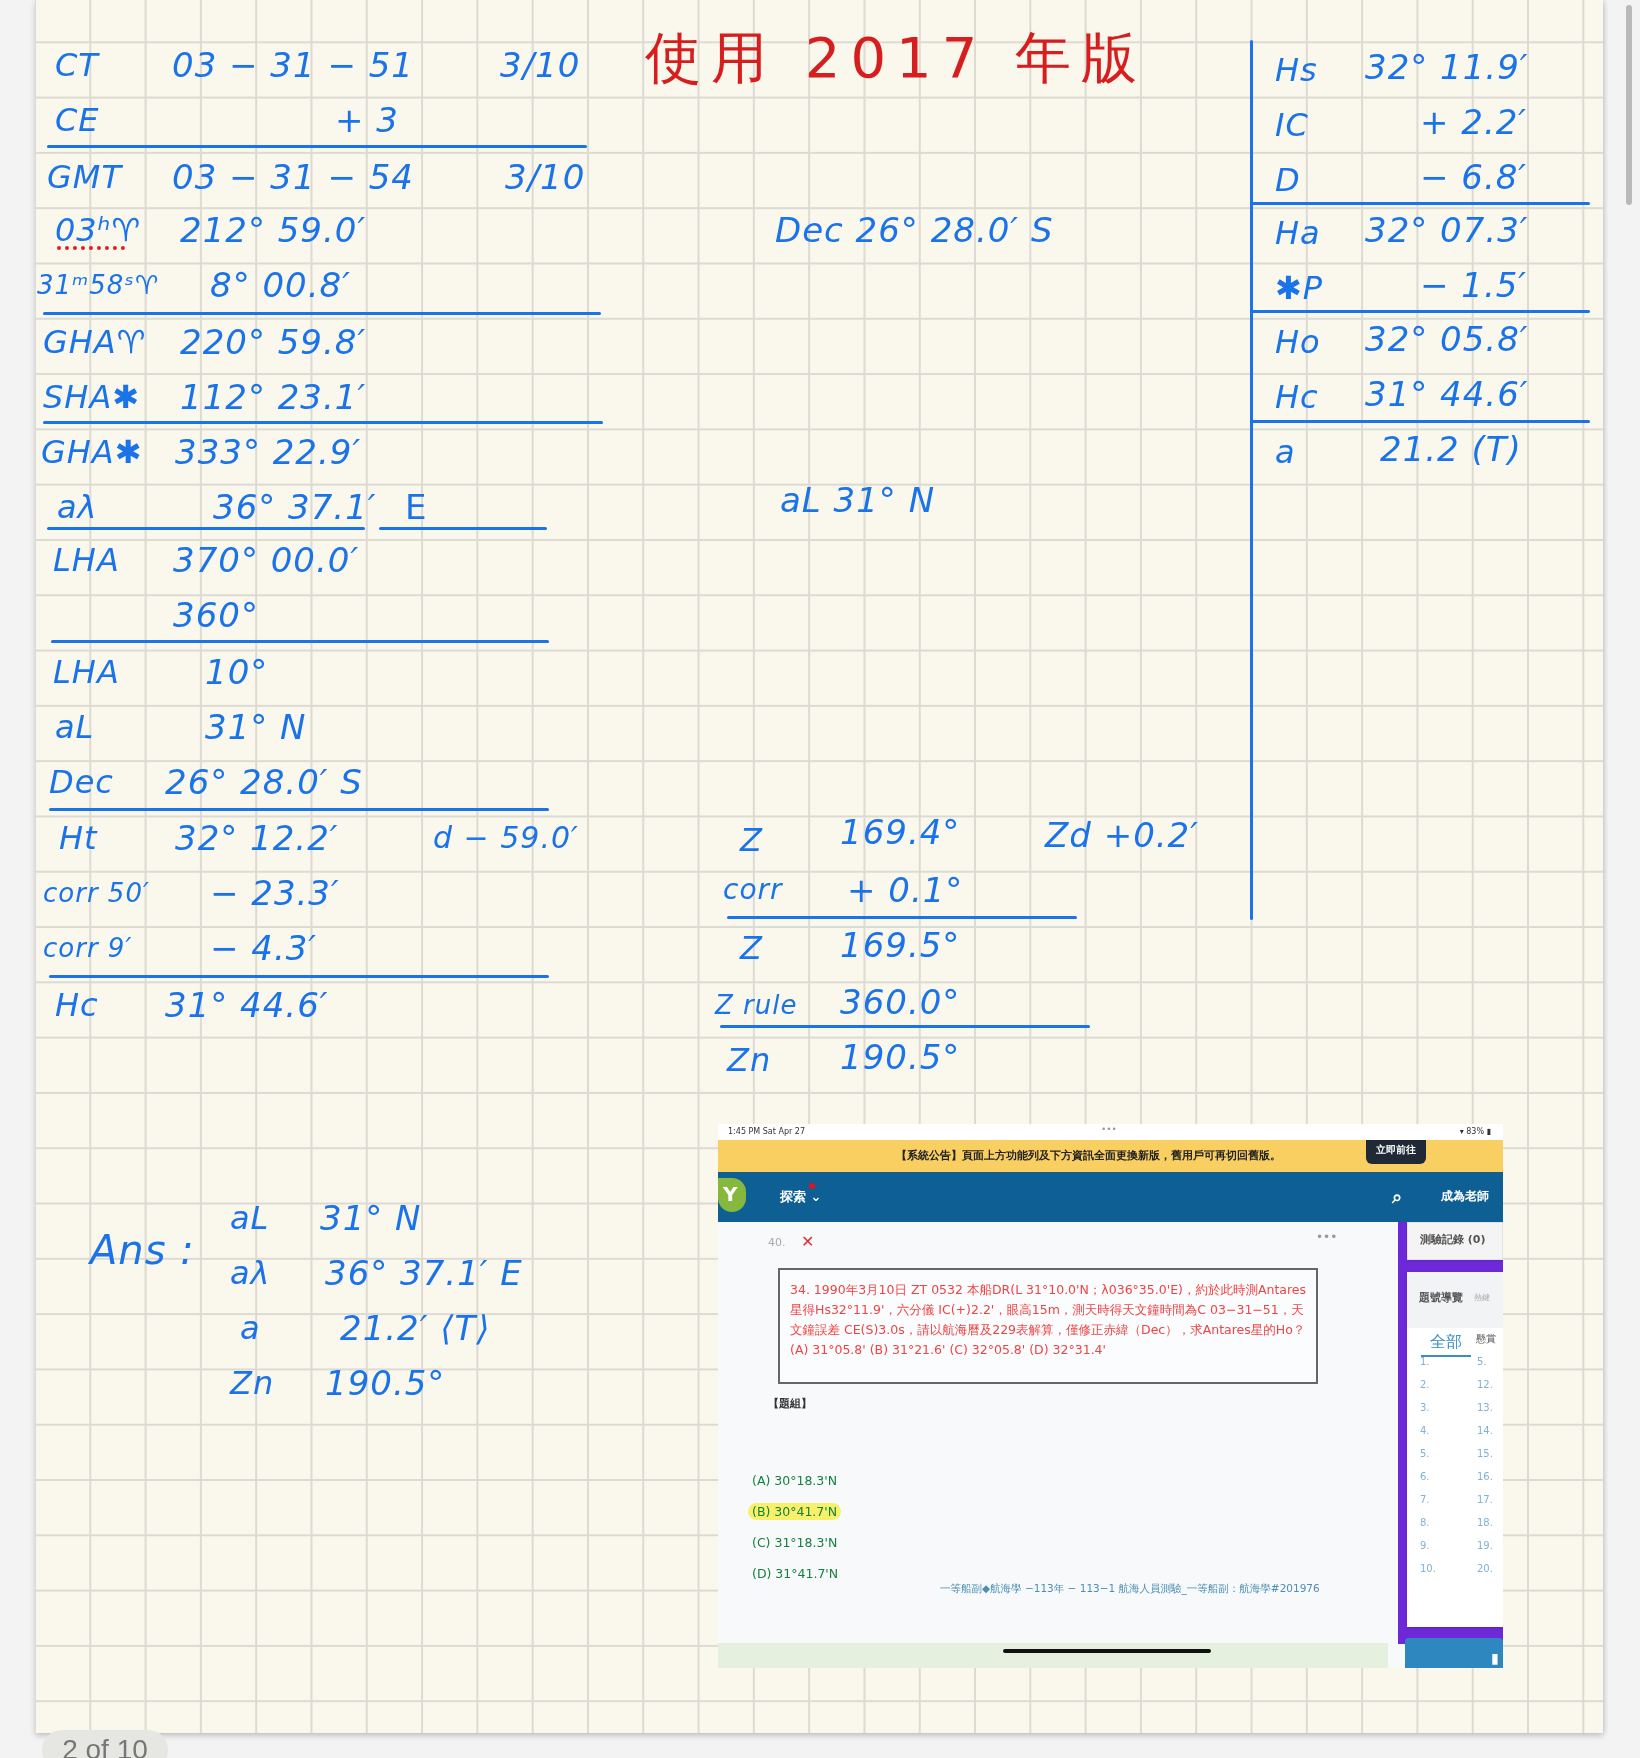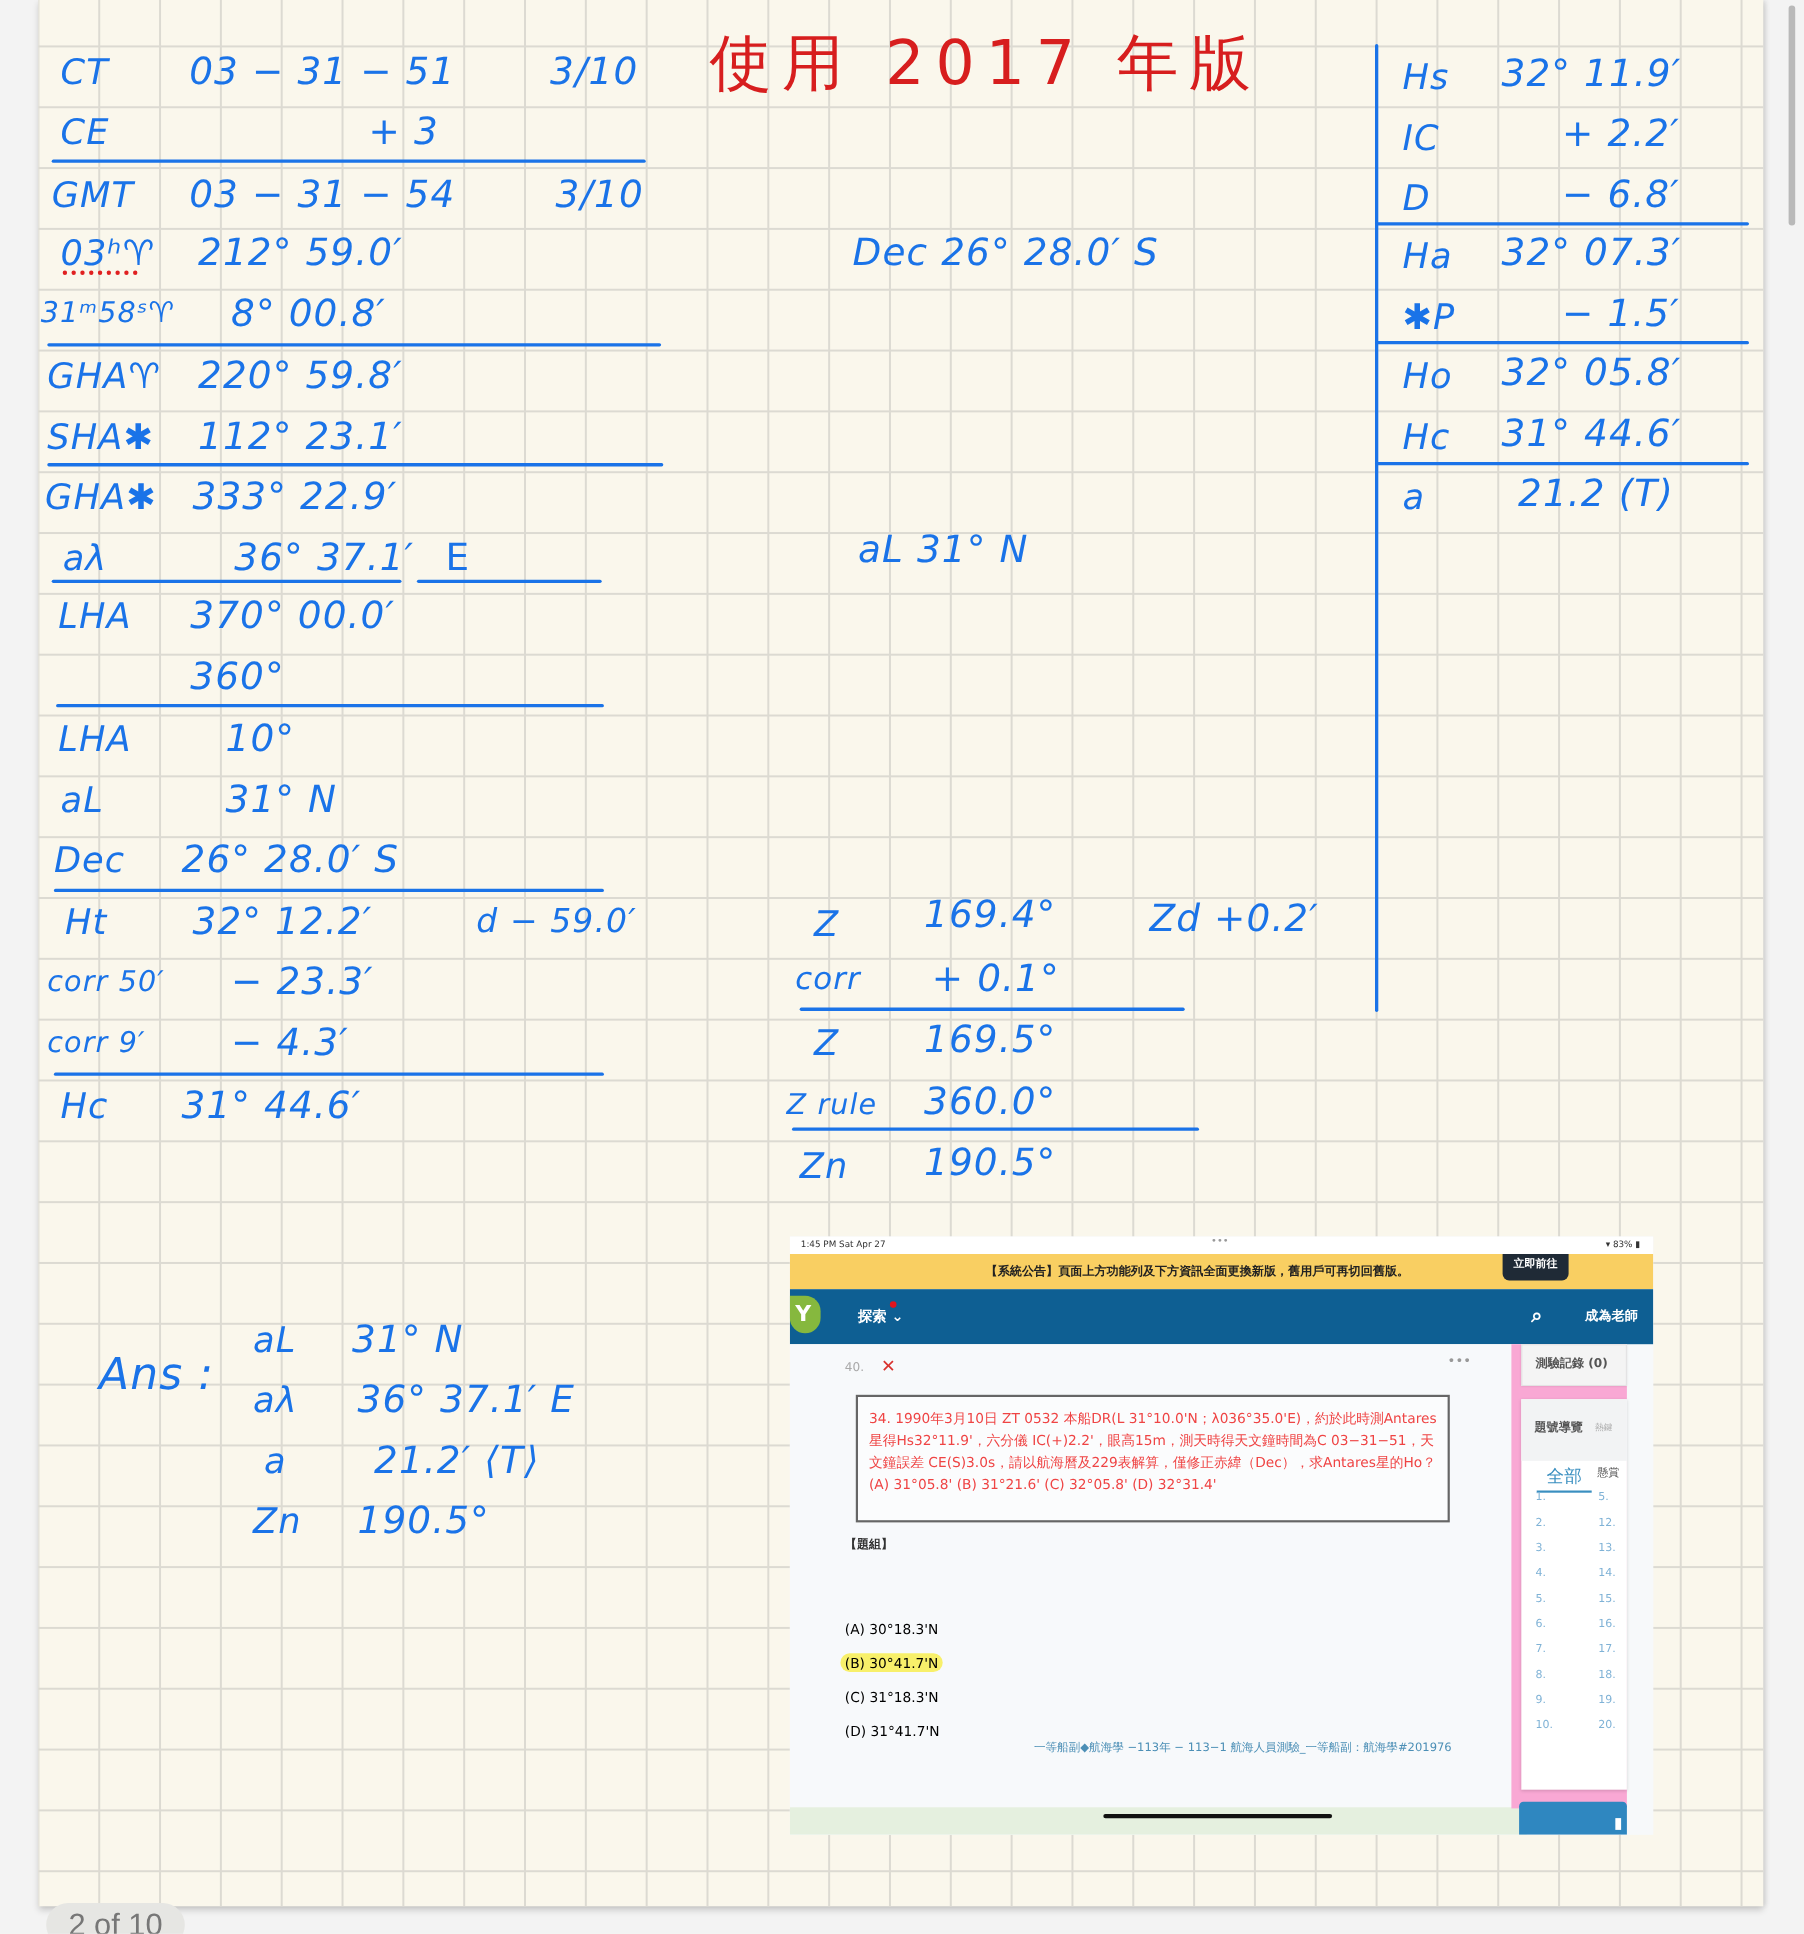--- a/index.html
+++ b/index.html
@@ -56,26 +56,26 @@
   #shot .nav .reddot { position:absolute; left:91px; top:11px; width:6px; height:6px; background:#e0141e; border-radius:50%; }
   #shot .nav .search { position:absolute; left:674px; top:14px; color:#fff; font-size:18px; font-weight:bold; }
   #shot .nav .teacher { position:absolute; left:723px; top:16px; color:#fff; font-size:12px; font-weight:bold; }
   #shot .main { position:absolute; left:0; top:98px; width:670px; height:446px; background:#f7f9fb; }
   #shot .qnum { position:absolute; left:50px; top:14px; color:#aaa; font-size:11px; }
   #shot .qx { position:absolute; left:83px; top:10px; color:#d9322e; font-size:16px; }
   #shot .qmore { position:absolute; left:598px; top:8px; color:#999; font-size:12px; }
   #shot .qbox { position:absolute; left:60px; top:46px; width:540px; height:116px; border:2px solid #666; background:#fbfcfd; padding:10px 10px; box-sizing:border-box; font-size:12.5px; line-height:20px; color:#ef4444; }
   #shot .group { position:absolute; left:50px; top:174px; font-size:11px; font-weight:bold; color:#333; }
   #shot .q40 { position:absolute; left:50px; top:190px; width:560px; font-size:12.5px; line-height:20px; color:#444; }
-  #shot .opt { position:absolute; left:50px; font-size:12.5px; color:#000000; padding:1px 4px; margin-left:-4px; }
+  #shot .opt { position:absolute; left:34px; font-size:12.5px; color:#15803d; padding:1px 4px; margin-left:-4px; }
   #shot .opt.hl { background:#f8f06a; border-radius:9px; }
   #shot .source { position:absolute; left:222px; top:360px; font-size:10.5px; color:#4c8fb6; }
   #shot .footer-green { position:absolute; left:0; top:421px; width:670px; height:25px; background:#e5f0df; }
   #shot .home-ind { position:absolute; left:285px; top:427px; width:208px; height:4px; background:#111; border-radius:2px; }
-  #shot .side { position:absolute; left:656px; top:98px; width:105px; height:422px; background:#f9a8d4; }
+  #shot .side { position:absolute; left:680px; top:98px; width:105px; height:422px; background:#6d28d9; }
   #shot .rec { position:absolute; left:9px; top:0px; width:96px; height:38px; background:#f4f4f4; border:1px solid #e3e3e3; box-shadow:0 1px 2px rgba(0,0,0,0.1); font-size:11px; font-weight:bold; color:#555; line-height:34px; padding-left:12px; box-sizing:border-box; }
   #shot .navpanel { position:absolute; left:9px; top:50px; width:96px; height:355px; background:#fff; box-shadow:0 1px 3px rgba(0,0,0,0.15); }
   #shot .navhead { position:absolute; left:0; top:0; width:96px; height:56px; background:#f2f3f4; }
   #shot .navhead .t { position:absolute; left:12px; top:18px; font-size:11px; font-weight:bold; color:#555; }
   #shot .navhead .t2 { position:absolute; left:67px; top:20px; font-size:8px; color:#aaa; }
   #shot .tab-all { position:absolute; left:14px; top:60px; width:50px; text-align:center; font-size:16px; color:#3a8fc0; border-bottom:2px solid #3a8fc0; padding-bottom:2px; }
   #shot .tab-reward { position:absolute; left:69px; top:60px; font-size:10px; color:#555; }
   #shot .qlink { position:absolute; font-size:10px; color:#7fb2d6; }
   #shot .bottom-btn { position:absolute; left:7px; top:416px; width:98px; height:30px; background:#2f87c0; border-radius:4px 4px 0 0; }
   #shot .bottom-btn span { position:absolute; right:4px; bottom:2px; color:#fff; font-size:14px; }

